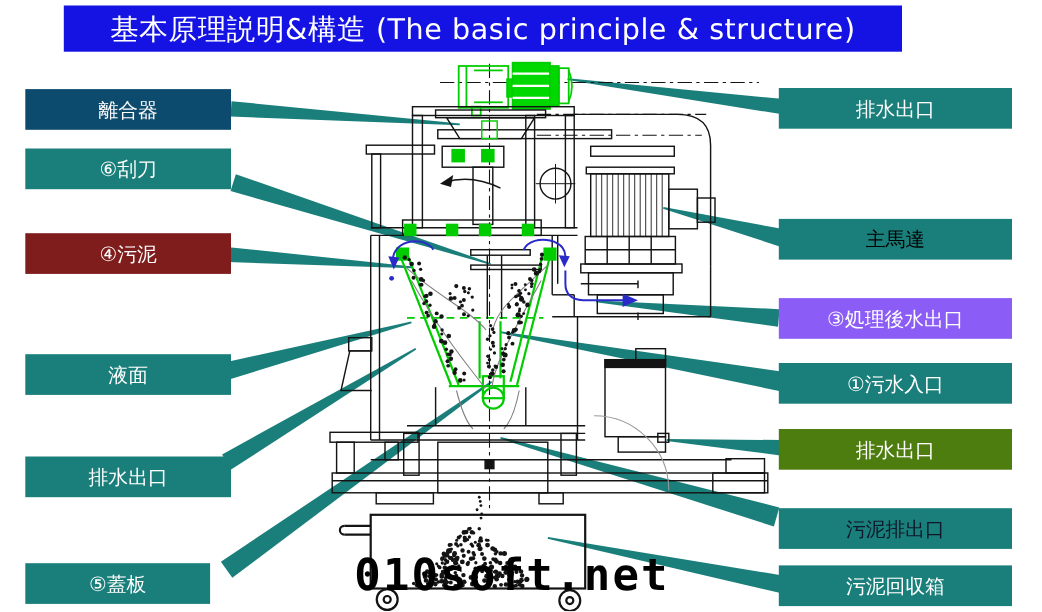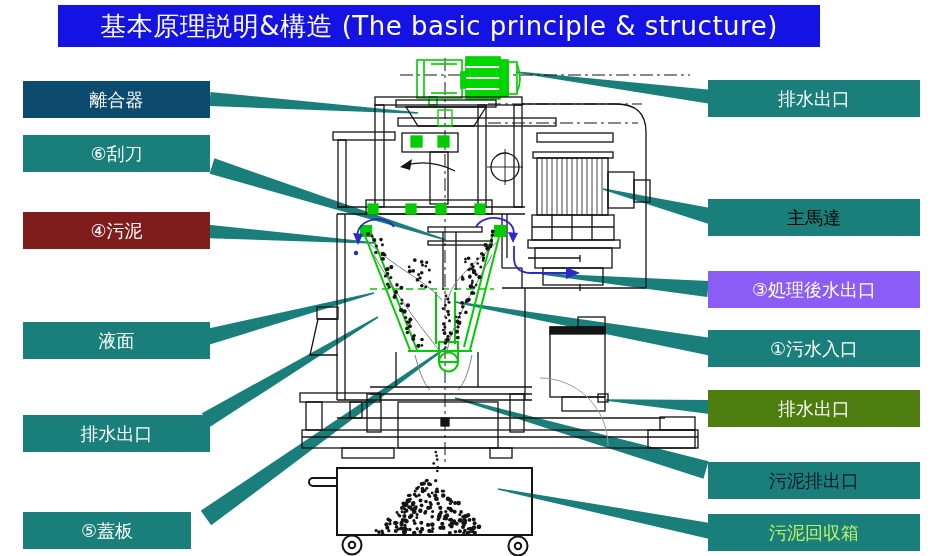--- a/index.html
+++ b/index.html
@@ -562,20 +562,21 @@
           <circle cx="423.8" cy="483.6" r="2.1"></circle>
           <circle cx="430.6" cy="484.5" r="1.5"></circle>
           <circle cx="421.7" cy="484.0" r="2.1"></circle>
           <circle cx="435.7" cy="480.7" r="1.6"></circle>
           <circle cx="427.4" cy="480.3" r="1.4"></circle>
           <circle cx="426.4" cy="480.8" r="1.8"></circle>
         </g>
     </g>
   </svg>
 
+  <div class="watermark">010soft.net</div>
 
   <div id="labels">
       <div class="label-box" style="left: 23px; top: 81px; width: 187px; height: 37px; background: #0c4a6e; color: rgb(255, 255, 255); text-align: right;">
         <span>離合器</span>
       </div>
       <div class="label-box" style="left: 23px; top: 135px; width: 187px; height: 37px; background: rgb(26, 127, 122); color: rgb(255, 255, 255);">
         <span>⑥刮刀</span>
       </div>
       <div class="label-box" style="left: 23px; top: 212px; width: 187px; height: 37px; background: #7f1d1d; color: rgb(255, 255, 255);">
         <span>④污泥</span>
@@ -600,17 +601,17 @@
       </div>
       <div class="label-box" style="left: 708px; top: 330px; width: 212px; height: 37px; background: rgb(26, 127, 122); color: #ffffff;">
         <span>①污水入口</span>
       </div>
       <div class="label-box" style="left: 708px; top: 390px; width: 212px; height: 37px; background: #4d7c0f; color: rgb(255, 255, 255);">
         <span>排水出口</span>
       </div>
       <div class="label-box" style="left: 708px; top: 462px; width: 212px; height: 37px; background: rgb(26, 127, 122); color: #0f172a;">
         <span>污泥排出口</span>
       </div>
-      <div class="label-box" style="left: 708px; top: 514px; width: 212px; height: 37px; background: rgb(26, 127, 122); color: #bef264; text-align: right;">
+      <div class="label-box" style="left: 708px; top: 514px; width: 212px; height: 37px; background: rgb(26, 127, 122); color: #ffffff; text-align: right;">
         <span>污泥回収箱</span>
       </div>
     </div>
 </div>
 
 </body></html>

